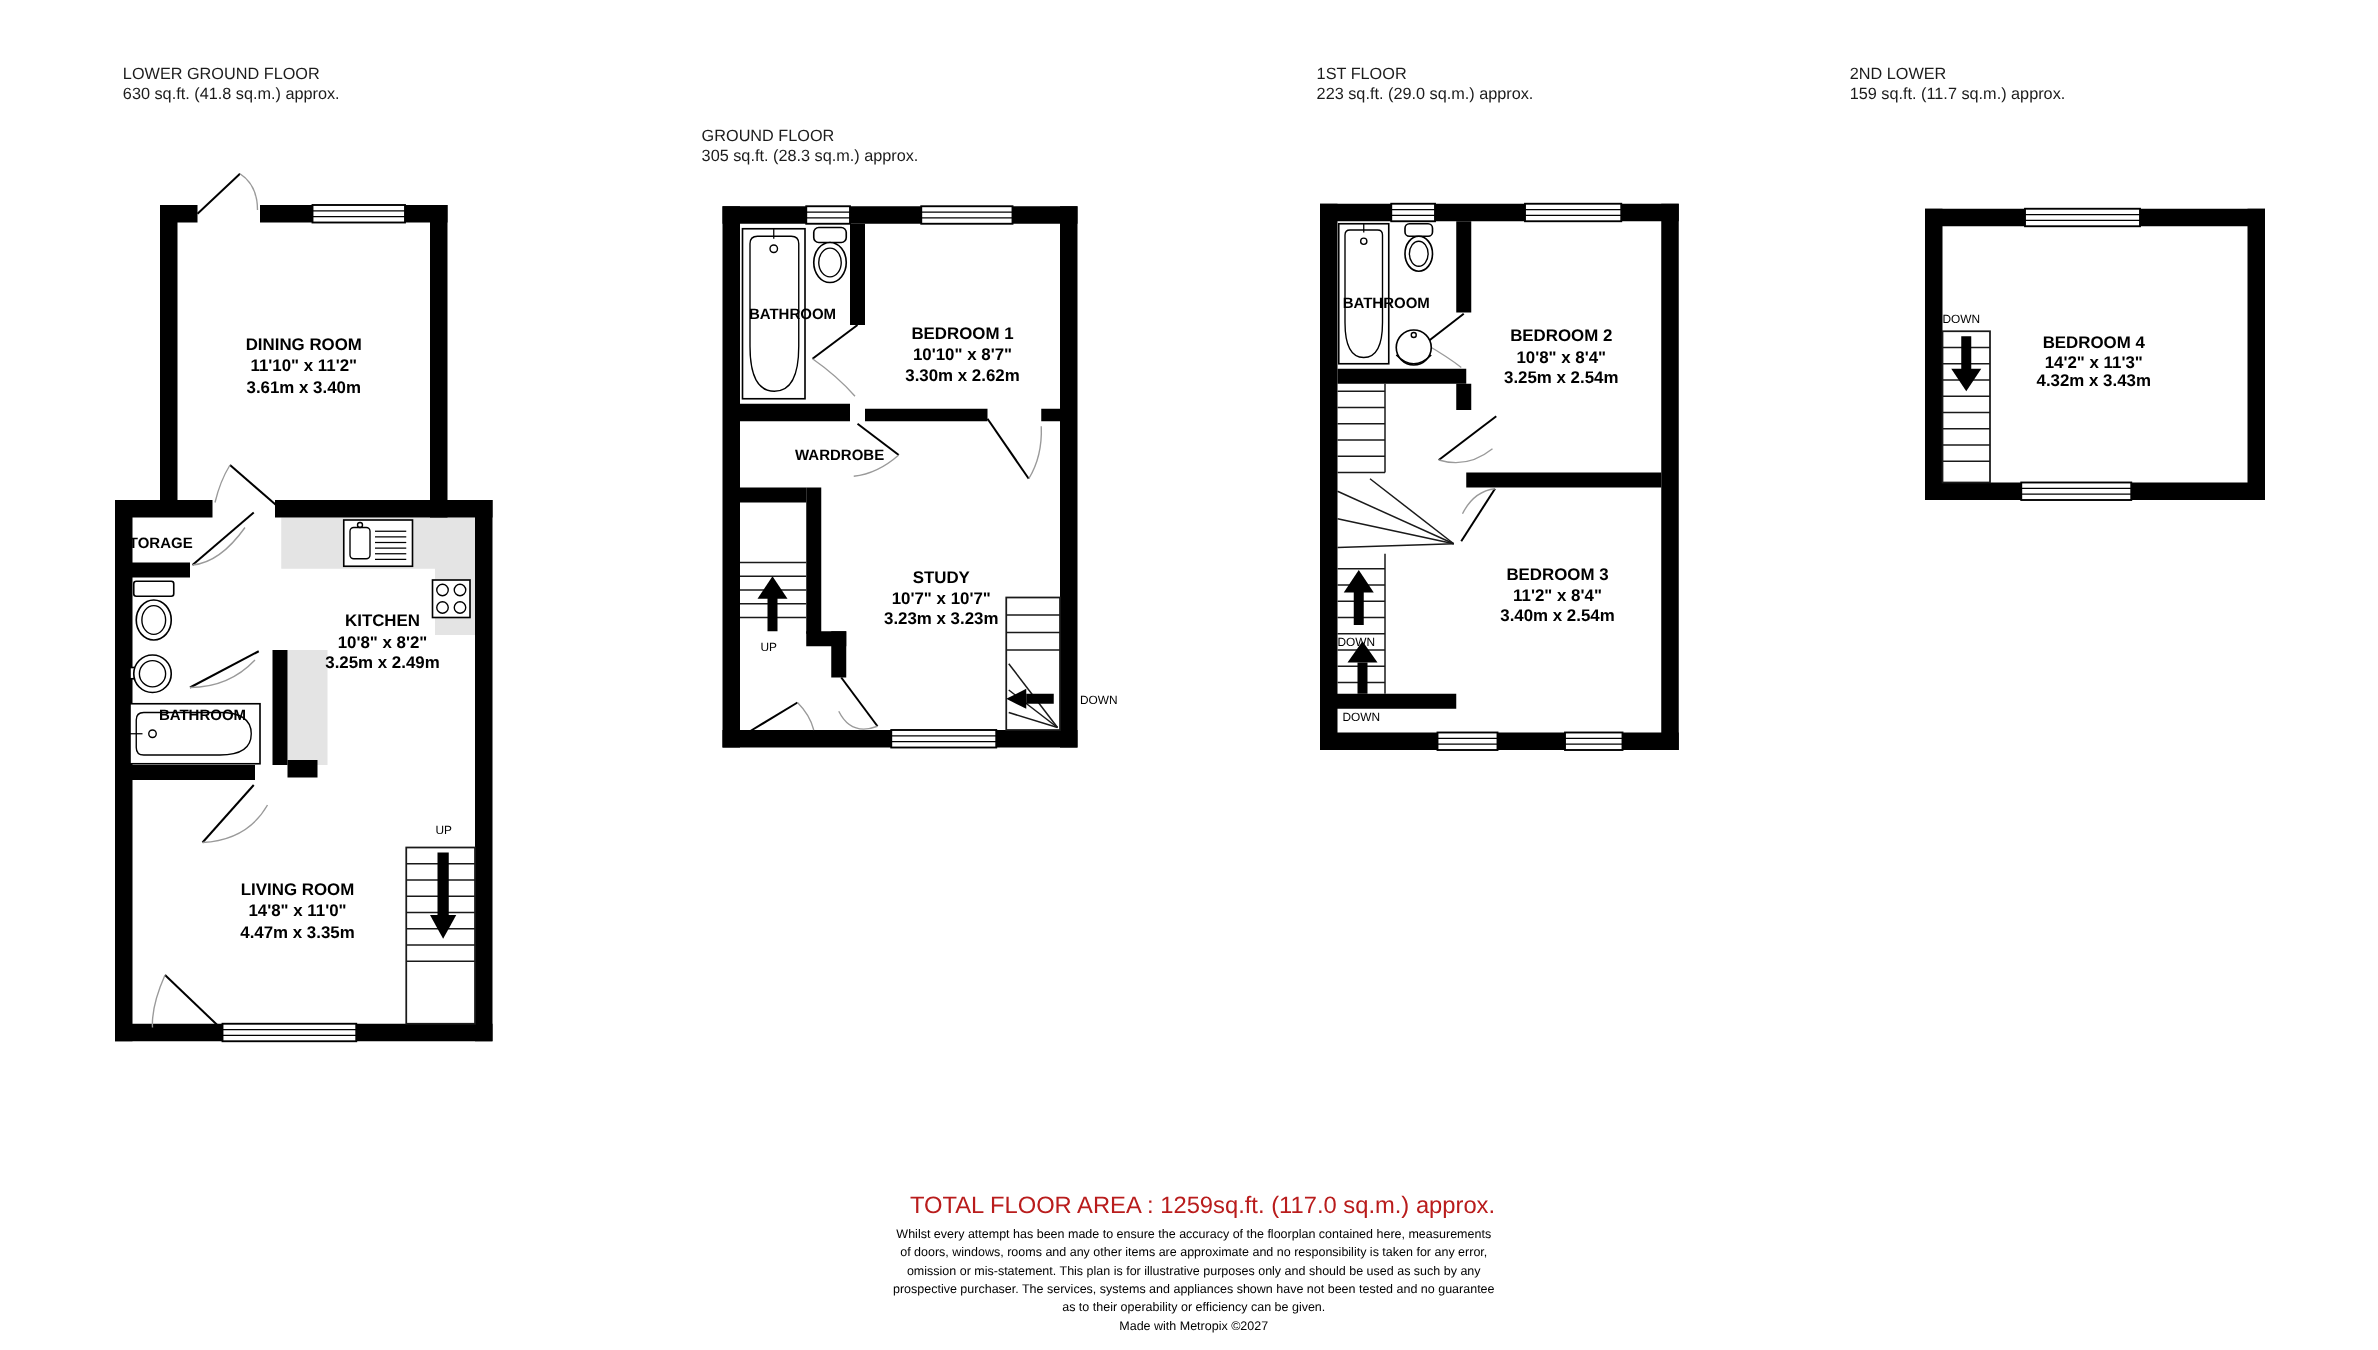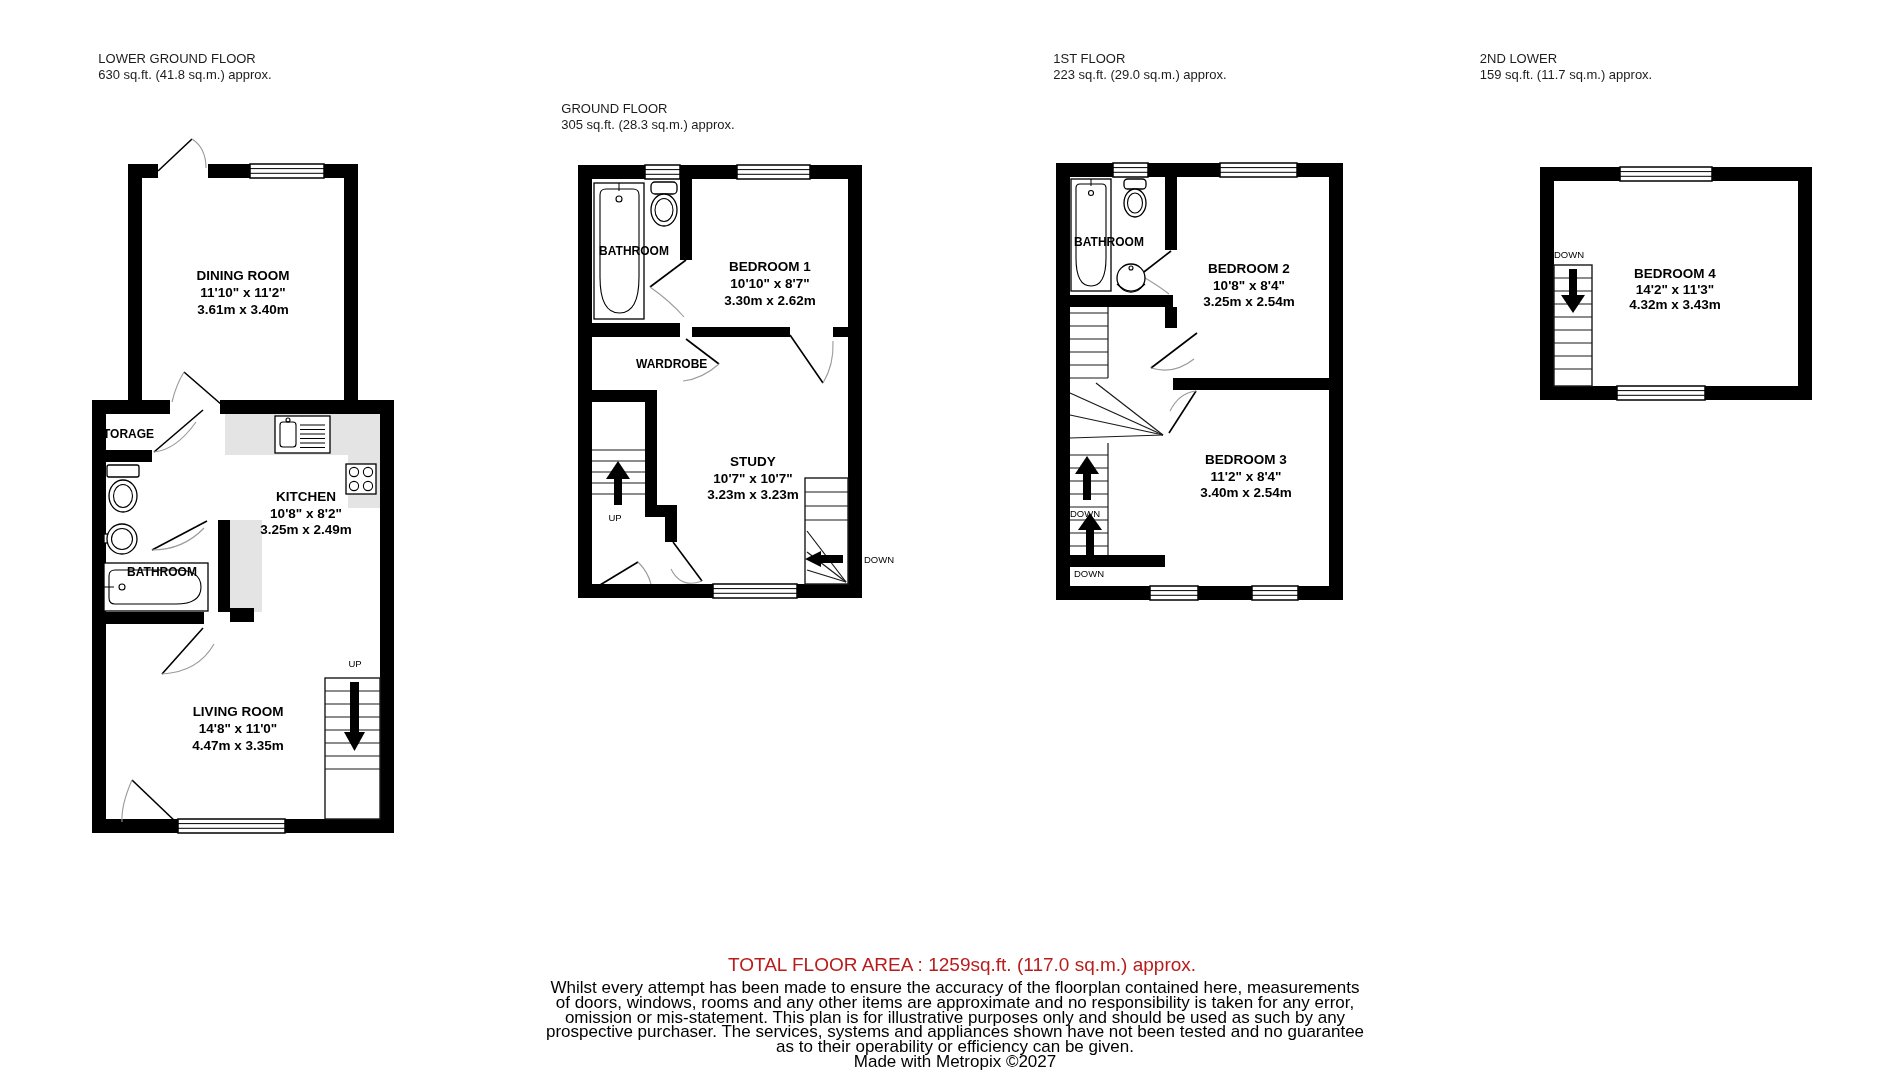--- a/index.html
+++ b/index.html
@@ -14,21 +14,21 @@
   .fx{fill:#fff;stroke:#000;stroke-width:1.3;}
   .fx2{fill:none;stroke:#000;stroke-width:1.1;}
   .tread{stroke:#1a1a1a;stroke-width:1.2;}
   .stairbox{fill:#fff;stroke:#1a1a1a;stroke-width:1.4;}
   .counter{fill:#e4e4e4;}
   .arrow{fill:#000;}
   .rname{font-family:"Liberation Sans",sans-serif;font-size:13.5px;font-weight:bold;fill:#000;text-anchor:middle;}
   .rsmall{font-family:"Liberation Sans",sans-serif;font-size:12px;font-weight:bold;fill:#000;}
   .ud{font-family:"Liberation Sans",sans-serif;font-size:9.5px;fill:#000;}
   .footer-total{position:absolute;left:962px;top:954px;transform:translateX(-50%);font-size:19px;color:#b91c1c;white-space:nowrap;}
-  .footer-disc{position:absolute;left:955px;top:981px;transform:translateX(-50%);text-align:center;font-size:17px;line-height:14.8px;color:#000;white-space:nowrap;}
+  .footer-disc{position:absolute;left:955px;top:981px;transform:translateX(-50%);text-align:center;font-size:10px;line-height:14.8px;color:#000;white-space:nowrap;}
 </style>
 </head>
 <body>
 
 <div class="hdr" style="left:185px;top:51px;">
   <div>LOWER GROUND FLOOR</div>
   <div>630 sq.ft. (41.8 sq.m.) approx.</div>
 </div>
 <div class="hdr" style="left:648px;top:59px;margin-top:42px;">
   <div>GROUND FLOOR</div>

